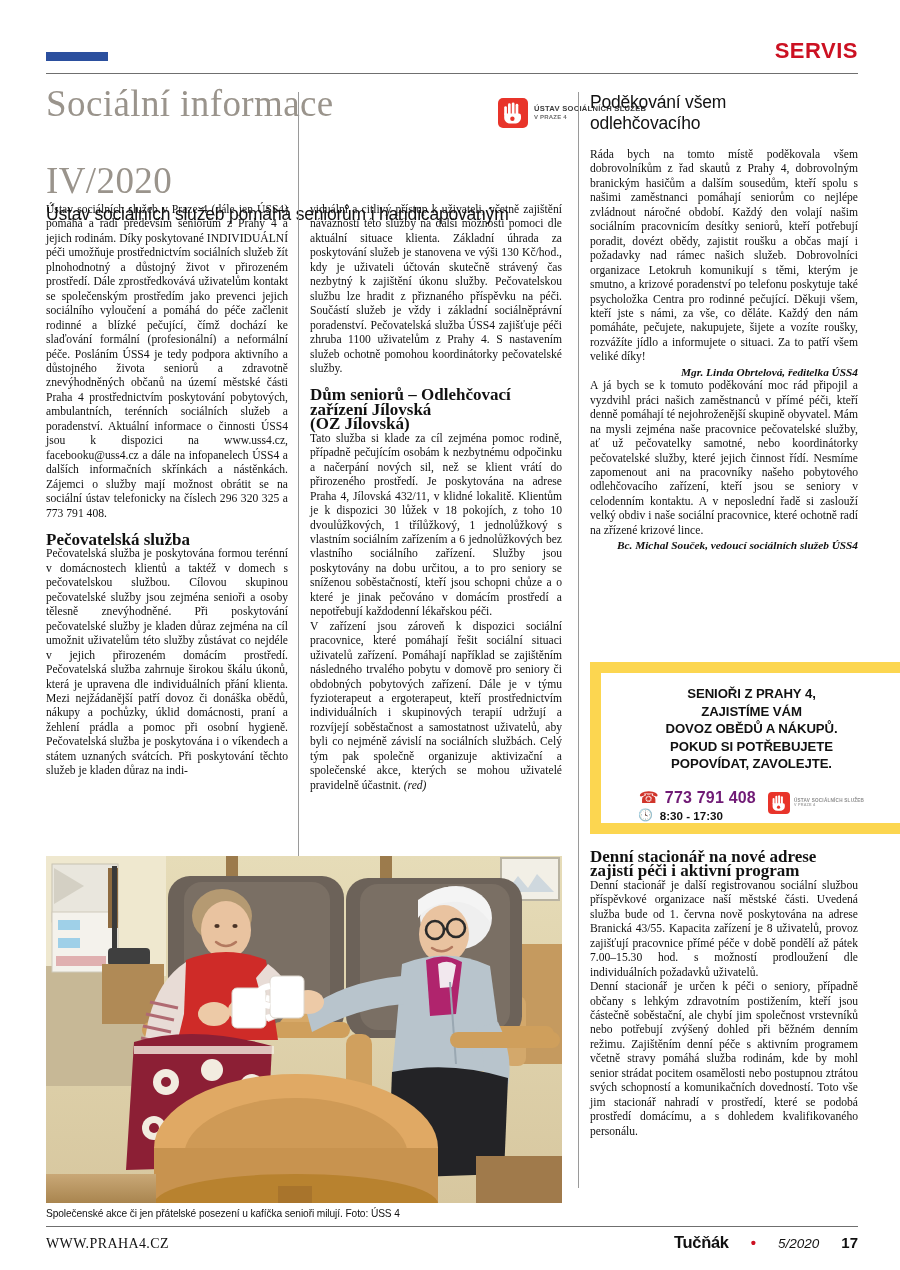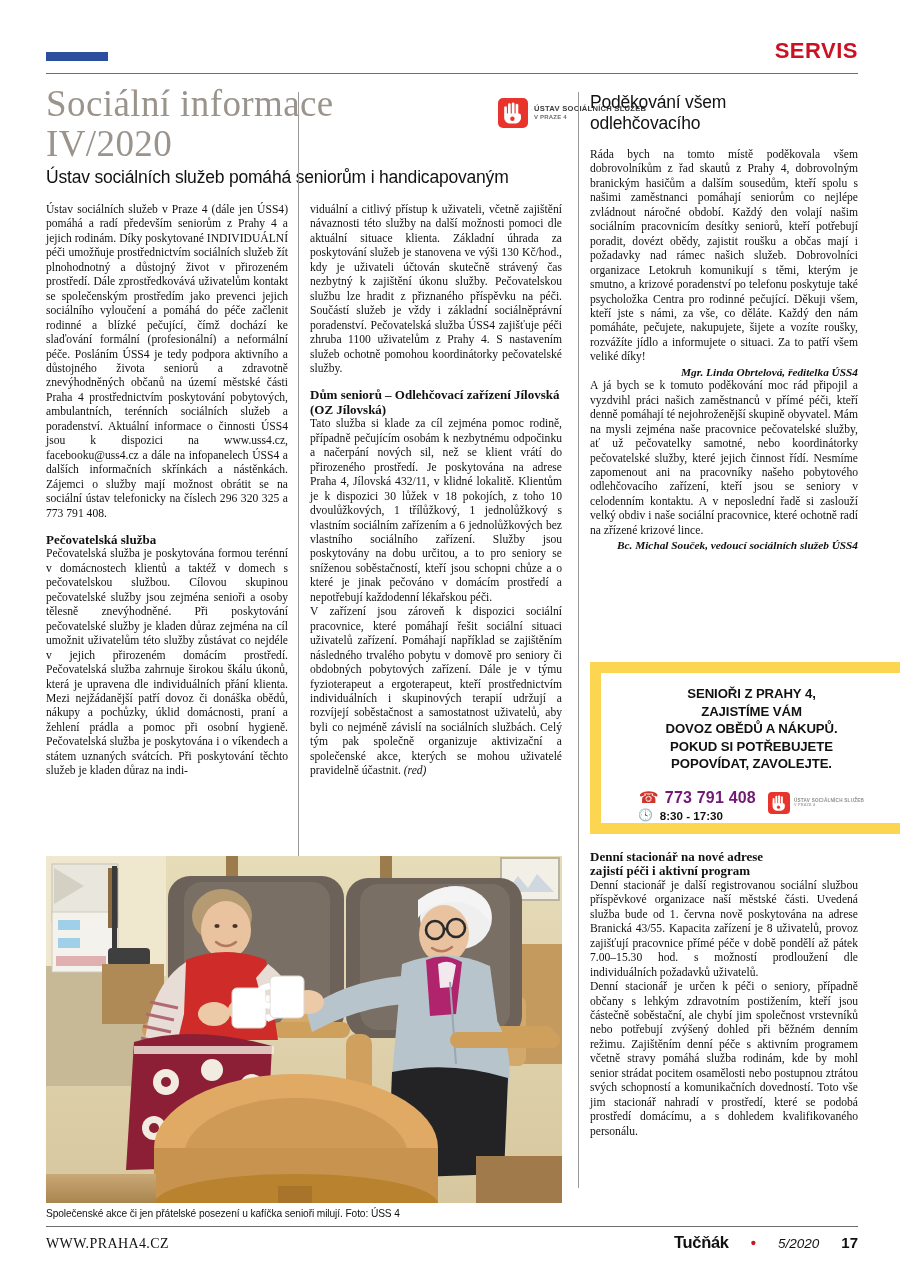--- a/index.html
+++ b/index.html
@@ -63,21 +63,21 @@
   }
   .masthead-title {
     font-family: "Liberation Serif", serif;
     font-size: 37px;
     line-height: 40px;
     color: #9a948c;
     letter-spacing: 0.4px;
     margin: 0;
     font-weight: normal;
   }
-  .masthead-title .line2 { display: block; }
+  .masthead-title .line2 { display: block; margin-top: 37px; }
   .masthead-sub {
     font-family: "Liberation Sans", sans-serif;
     font-size: 17.5px;
     line-height: 21px;
     color: #111;
     margin-top: 3px;
     letter-spacing: -0.2px;
   }
 
   
@@ -137,21 +137,21 @@
     font-family: "Liberation Serif", "DejaVu Serif", serif;
     font-size: 11.6px;
     line-height: 14.45px;
     text-align: justify;
     color: #111;
   }
   .col p { margin: 0; }
   .col p + p { margin-top: 0; }
   .col h3 {
     font-family: "Liberation Serif", serif;
-    font-size: 13px;
+    font-size: 17px;
     line-height: 14.45px;
     font-weight: bold;
     margin: 12px 0 0 0;
     text-align: left;
   }
   .col .first-head { margin-top: 0; }
   .col .byline {
     text-align: right;
     font-style: italic;
     font-weight: bold;

